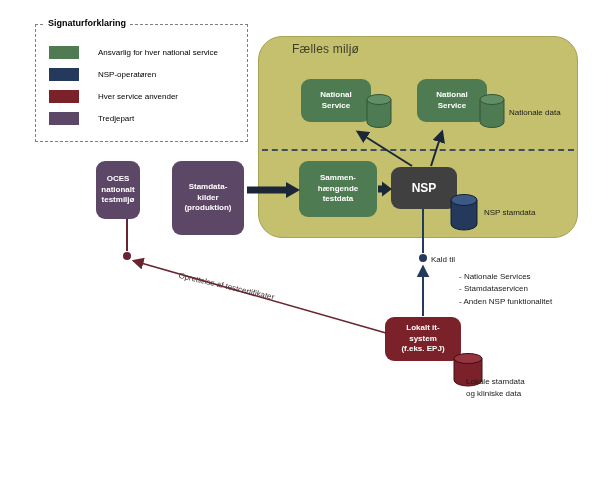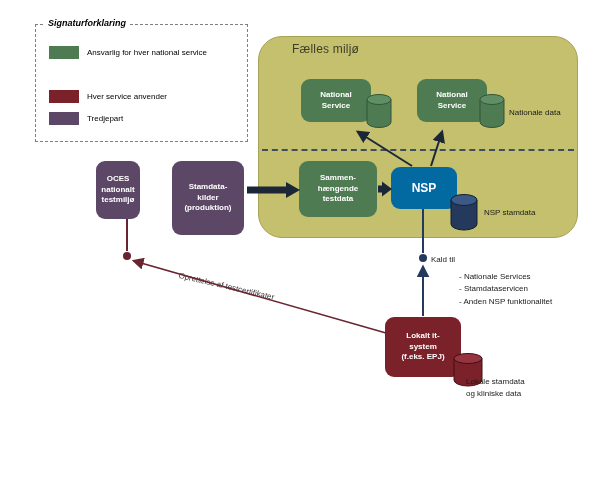--- a/index.html
+++ b/index.html
@@ -12,23 +12,23 @@
   }
   .abs { position:absolute; }
 
   
   .legend {
     position:absolute; left:35px; top:24px; width:213px; height:118px;
     border:1px dashed #7f7f7f; background:#ffffff; z-index:4;
   }
   .legend-title {
     position:absolute; top:-7px; left:8px; background:#ffffff;
-    padding:0 4px; font-size:9px; font-weight:bold; color:#000;font-style:italic;
+    padding:0 4px; font-size:9px; font-weight:bold; color:#000;
   }
-  .legend-row { position:absolute; left:13px; display:flex; align-items:center; gap:8px; height:13px; }
+  .legend-row { position:absolute; left:13px; display:flex; align-items:center; gap:19px; height:13px; }
   .swatch { width:30px; height:13px; flex:0 0 auto; }
   .sw-green  { background:#4e7b51; }
   .sw-navy   { background:#24395c; }
   .sw-maroon { background:#7a2129; }
   .sw-purple { background:#5c4766; }
   .legend-lbl { font-size:8px; color:#000; white-space:nowrap; }
 
   
   .region {
     position:absolute; left:258px; top:36px; width:320px; height:202px;
@@ -44,21 +44,21 @@
   }
 
   
   .node {
     position:absolute; border-radius:9px; color:#ffffff;
     display:flex; align-items:center; justify-content:center;
     text-align:center; font-weight:bold; font-size:8px; line-height:1.35;
     white-space:pre-line; z-index:5;
   }
   .green  { background:#4e7b51; }
-  .navy   { background:#0369a1; }
+  .navy   { background:#404040; }
   .maroon { background:#7a2129; }
   .purple { background:#5c4766; }
   .nsp-text { font-size:12px; }
 
   
   .small-label {
     position:absolute; font-size:8px; color:#1a1a1a;
     white-space:pre-line; z-index:7; line-height:1.55;
   }
   .rot {
@@ -74,20 +74,24 @@
 
 <div class="region"></div>
 <div class="region-title">Fælles miljø</div>
 <div class="dashed-sep"></div>
 
 <div class="legend">
   <div class="legend-title">Signaturforklaring</div>
   <div class="legend-row" style="top:21px">
     <div class="swatch sw-green"></div>
     <span class="legend-lbl">Ansvarlig for hver national service</span>
+  </div>
+  <div class="legend-row" style="top:43px">
+    <div class="swatch sw-navy"></div>
+    <span class="legend-lbl">NSP-operatøren</span>
   </div>
   <div class="legend-row" style="top:65px">
     <div class="swatch sw-maroon"></div>
     <span class="legend-lbl">Hver service anvender</span>
   </div>
   <div class="legend-row" style="top:87px">
     <div class="swatch sw-purple"></div>
     <span class="legend-lbl">Tredjepart</span>
   </div>
 </div>
@@ -118,21 +122,21 @@
 </svg>
 <div class="small-label" style="left:484px;top:207px">NSP stamdata</div>
 
 <div class="node purple" style="left:96px;top:161px;width:44px;height:58px">OCES
 nationalt
 testmiljø</div>
 <div class="node purple" style="left:172px;top:161px;width:72px;height:74px">Stamdata-
 kilder
 (produktion)</div>
 
-<div class="node maroon" style="left:385px;top:317px;width:76px;height:60px">Lokalt it-
+<div class="node maroon" style="left:385px;top:317px;width:76px;height:44px">Lokalt it-
 system
 (f.eks. EPJ)</div>
 <svg class="abs cyl" style="left:453px;top:352px" width="30" height="36" viewBox="0 0 30 36">
   <path d="M1,6.5 L1,28 A14,6 0 0 0 29,28 L29,6.5" fill="#7a2129" stroke="#3f1014" stroke-width="1"></path>
   <ellipse cx="15" cy="6.5" rx="14" ry="5" fill="#96353f" stroke="#3f1014" stroke-width="1"></ellipse>
 </svg>
 <div class="small-label" style="left:466px;top:376px">Lokale stamdata
 og kliniske data</div>
 
 <div class="small-label" style="left:431px;top:254px">Kald til</div>

